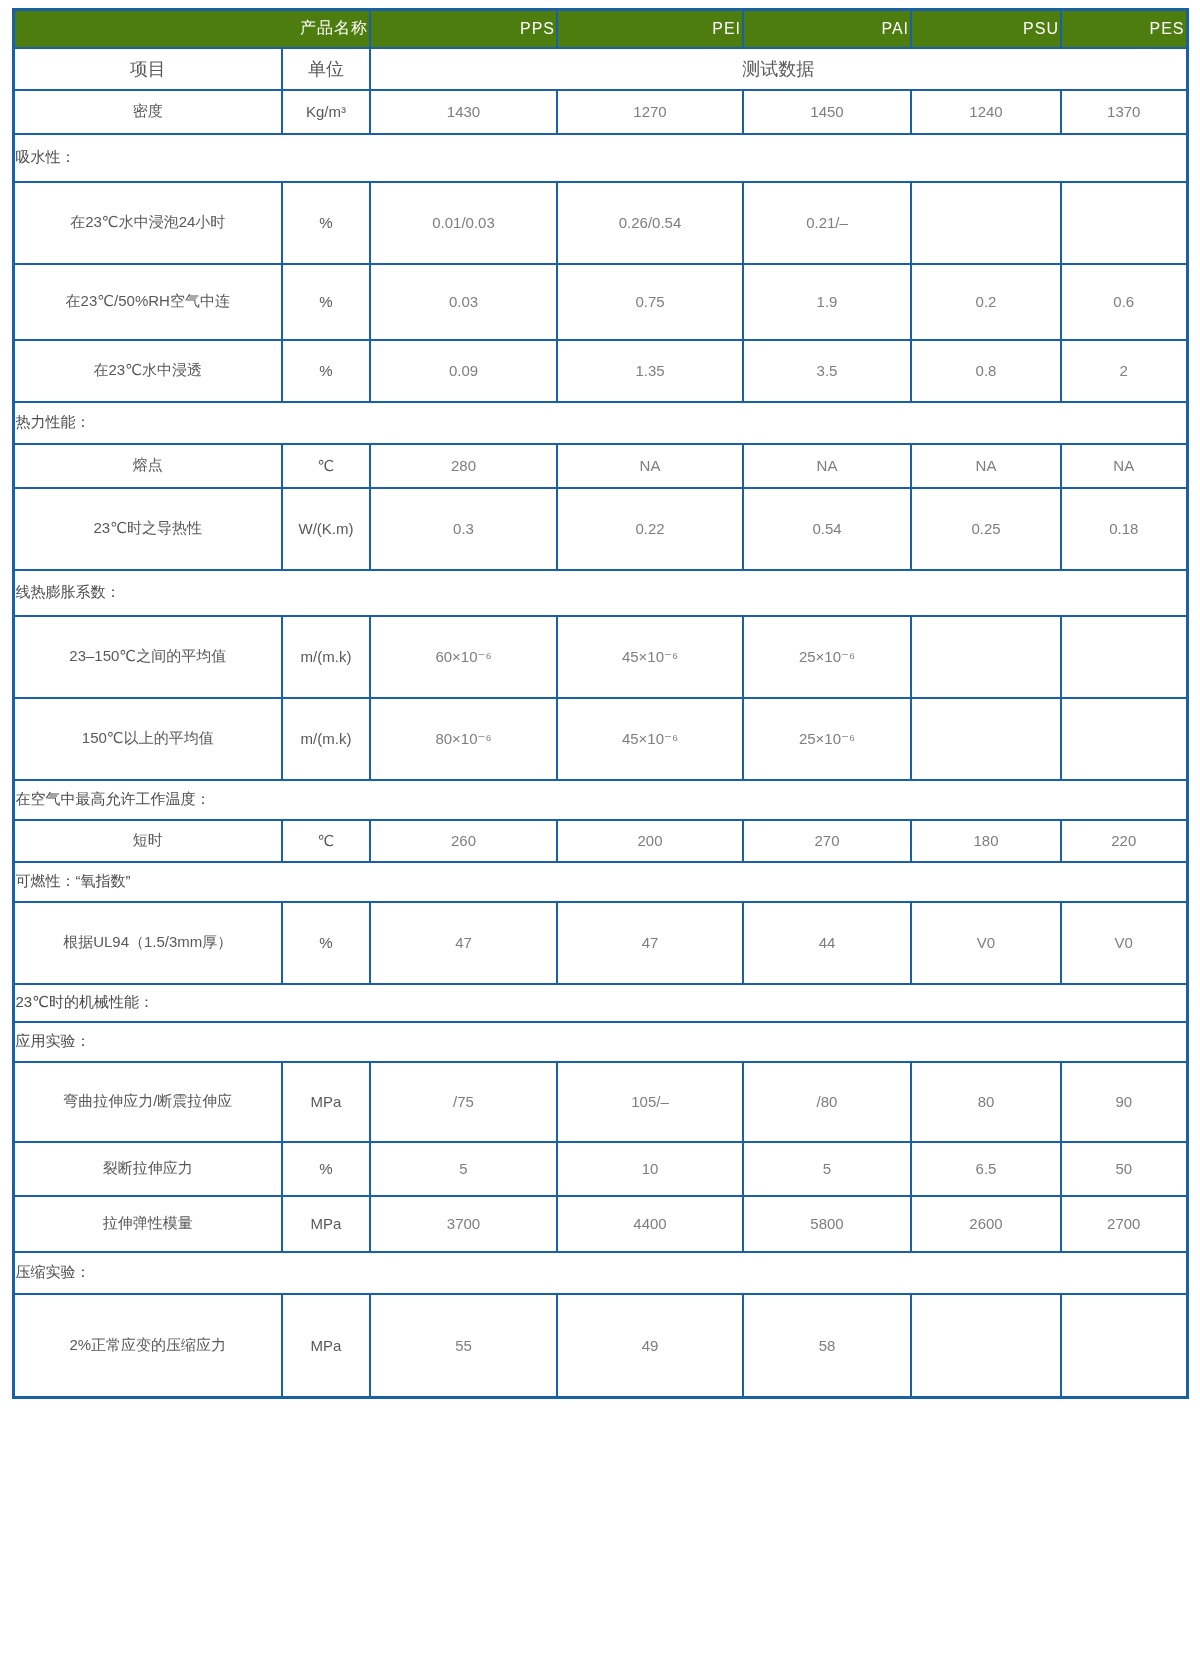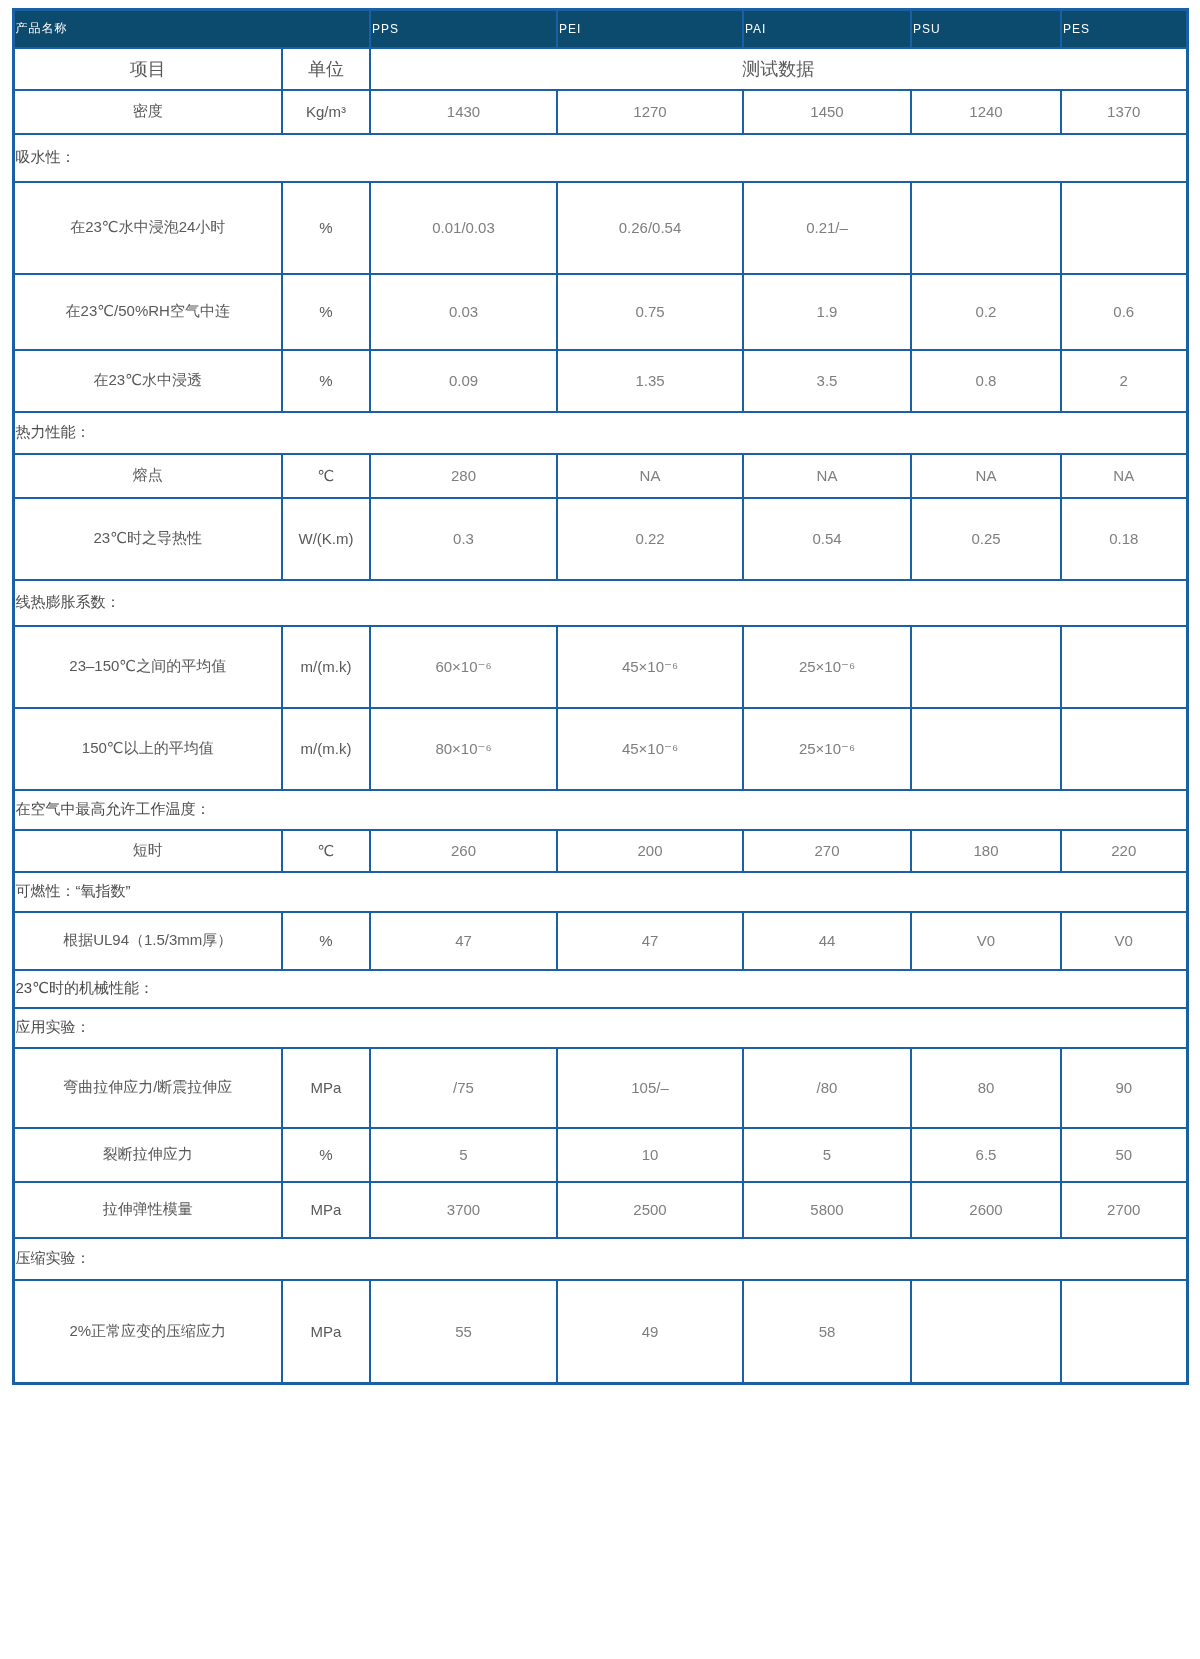--- a/index.html
+++ b/index.html
@@ -1,19 +1,19 @@
 <!DOCTYPE html>
 <html><head>
 <meta charset="utf-8">
 <style>
   html,body{margin:0;padding:0;background:#ffffff;}
   body{font-family:"Liberation Sans","DejaVu Sans",sans-serif;}
   table{border-collapse:collapse;table-layout:fixed;width:1174px;margin:8px auto 0;border:3px solid #1a60a5;}
   th,td{border:2px solid #1a60a5;overflow:hidden;vertical-align:middle;}
-  th.prod{background:#0c4a6e;color:#ffffff;font-weight:normal;font-size:12px;text-align:left;letter-spacing:1px;}
+  th.prod{background:#4d7c0f;color:#ffffff;font-weight:normal;font-size:16px;text-align:right;letter-spacing:1px;}
   td.item{color:#595959;font-size:15px;text-align:center;}
   td.unit{color:#595959;font-size:15px;text-align:center;}
   td.val{color:#7e7e7e;font-size:15px;text-align:center;}
   td.sub{color:#595959;font-size:18px;text-align:center;}
   td.sec{color:#4c4c4c;font-size:15px;text-align:left;}
 </style>
 </head>
 <body>
 
 <table>
@@ -46,21 +46,21 @@
       <td class="unit">Kg/m³</td>
       <td class="val">1430</td>
       <td class="val">1270</td>
       <td class="val">1450</td>
       <td class="val">1240</td>
       <td class="val">1370</td>
     </tr>
     <tr style="height:48px">
       <td class="sec" colspan="7">吸水性：</td>
     </tr>
-    <tr style="height:92px">
+    <tr style="height:82px">
       <td class="item">在23℃水中浸泡24小时</td>
       <td class="unit">%</td>
       <td class="val">0.01/0.03</td>
       <td class="val">0.26/0.54</td>
       <td class="val">0.21/–</td>
       <td class="val"></td>
       <td class="val"></td>
     </tr>
     <tr style="height:76px">
       <td class="item">在23℃/50%RH空气中连</td>
@@ -130,21 +130,21 @@
       <td class="unit">℃</td>
       <td class="val">260</td>
       <td class="val">200</td>
       <td class="val">270</td>
       <td class="val">180</td>
       <td class="val">220</td>
     </tr>
     <tr style="height:40px">
       <td class="sec" colspan="7">可燃性：“氧指数”</td>
     </tr>
-    <tr style="height:58px">
+    <tr style="height:82px">
       <td class="item">根据UL94（1.5/3mm厚）</td>
       <td class="unit">%</td>
       <td class="val">47</td>
       <td class="val">47</td>
       <td class="val">44</td>
       <td class="val">V0</td>
       <td class="val">V0</td>
     </tr>
     <tr style="height:38px">
       <td class="sec" colspan="7">23℃时的机械性能：</td>
@@ -167,21 +167,21 @@
       <td class="val">5</td>
       <td class="val">10</td>
       <td class="val">5</td>
       <td class="val">6.5</td>
       <td class="val">50</td>
     </tr>
     <tr style="height:56px">
       <td class="item">拉伸弹性模量</td>
       <td class="unit">MPa</td>
       <td class="val">3700</td>
-      <td class="val">2500</td>
+      <td class="val">4400</td>
       <td class="val">5800</td>
       <td class="val">2600</td>
       <td class="val">2700</td>
     </tr>
     <tr style="height:42px">
       <td class="sec" colspan="7">压缩实验：</td>
     </tr>
     <tr style="height:104px">
       <td class="item">2%正常应变的压缩应力</td>
       <td class="unit">MPa</td>

